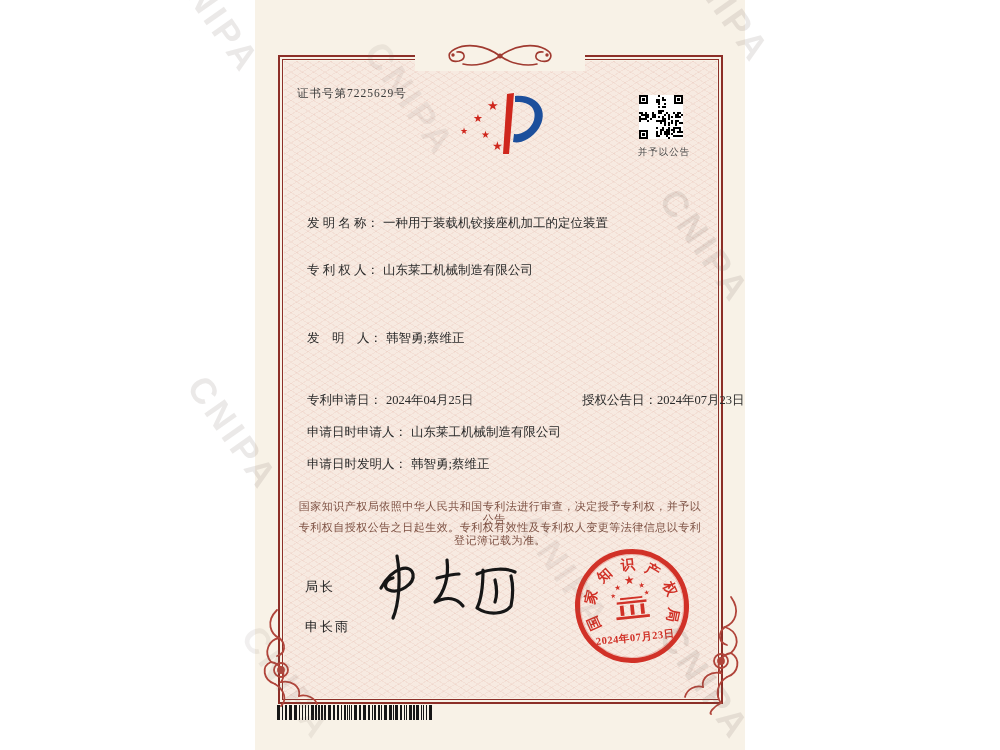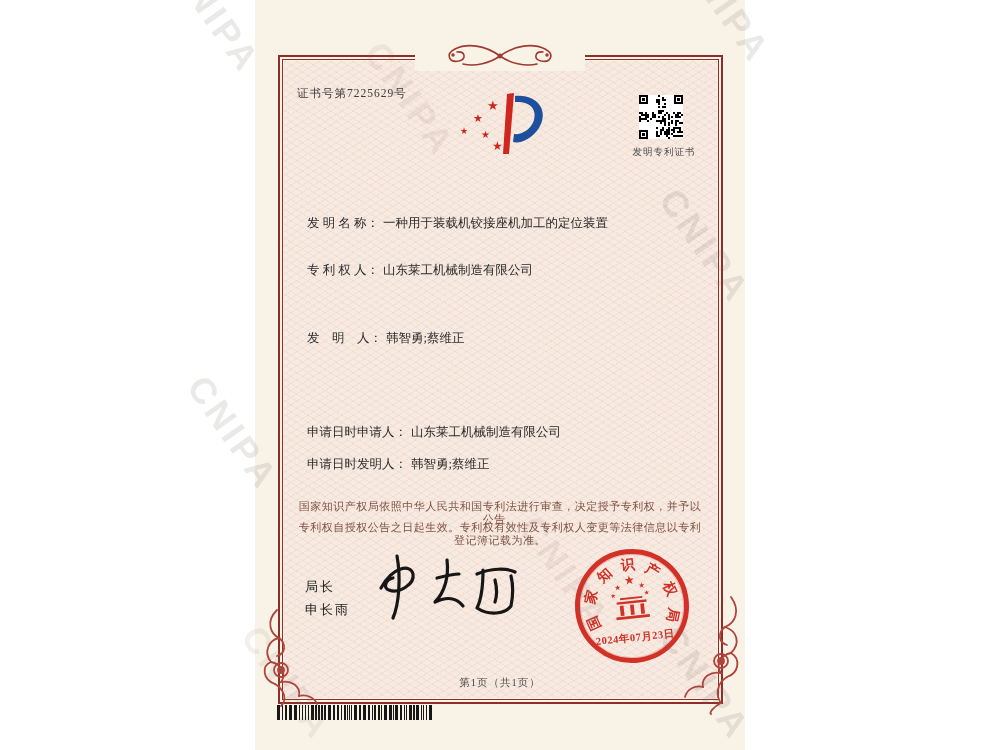--- a/index.html
+++ b/index.html
@@ -242,44 +242,50 @@
       <i class="dot" style="left: 16.8px; top: 39.9px;"></i>
       <i class="dot" style="left: 18.9px; top: 39.9px;"></i>
       <i class="dot" style="left: 27.3px; top: 39.9px;"></i>
       <i class="dot" style="left: 33.6px; top: 39.9px;"></i>
       <i class="dot" style="left: 35.7px; top: 39.9px;"></i>
       <i class="dot" style="left: 37.8px; top: 39.9px;"></i>
       <i class="dot" style="left: 39.9px; top: 39.9px;"></i>
       <i class="dot" style="left: 42px; top: 39.9px;"></i>
       <i class="dot" style="left: 29.4px; top: 42px;"></i>
     </div>
-  <div class="qr-caption">发明专利证书</div>
+  <div class="qr-caption">并予以公告</div>
 
 
   <div class="row" style="top:215px">
     <span class="lab">发 明 名 称：</span><span class="val">一种用于装载机铰接座机加工的定位装置</span>
   </div>
   <div class="row" style="top:262px">
     <span class="lab">专 利 权 人：</span><span class="val">山东莱工机械制造有限公司</span>
   </div>
   <div class="row" style="top:330px">
     <span class="lab">发　明　人：</span><span class="val">韩智勇;蔡维正</span>
   </div>
+  <div class="row" style="top:392px;width:400px">
+    <span class="lab">专利申请日：</span><span class="val">2024年04月25日</span>
+    <span class="col2">
+      <span>授权公告日：</span><span>2024年07月23日</span>
+    </span>
+  </div>
   <div class="row" style="top:424px">
     <span class="lab">申请日时申请人：</span><span class="val">山东莱工机械制造有限公司</span>
   </div>
   <div class="row" style="top:456px">
     <span class="lab">申请日时发明人：</span><span class="val">韩智勇;蔡维正</span>
   </div>
 
   <div class="statement" style="top:500px">国家知识产权局依照中华人民共和国专利法进行审查，决定授予专利权，并予以公告。</div>
   <div class="statement" style="top:521px">专利权自授权公告之日起生效。专利权有效性及专利权人变更等法律信息以专利登记簿记载为准。</div>
 
   <div class="sig-label" style="top:578px">局长</div>
-  <div class="sig-label" style="top:601px">申长雨</div>
+  <div class="sig-label" style="top:618px">申长雨</div>
 
   <div class="signature">
     <svg width="175" height="85" viewBox="0 0 175 85">
       <g stroke="#161616" stroke-width="3.2" fill="none" stroke-linecap="round" stroke-linejoin="round">
         <path d="M28,40 C40,18 58,16 60,26 C62,36 46,46 36,42 C30,40 32,32 40,30"></path>
         <path d="M44,8 C48,30 46,56 40,70"></path>
         <path d="M84,30 C92,28 100,26 106,26"></path>
         <path d="M94,12 C96,28 92,44 82,54 C94,48 104,50 110,58"></path>
         <path d="M124,26 C138,20 154,20 162,24"></path>
         <path d="M130,22 C130,38 128,52 124,60 C136,68 152,66 158,58 C160,48 160,36 158,28"></path>
@@ -308,21 +314,20 @@
     <div class="seal-date">2024年07月23日</div>
   <span class="seal-char" style="left: 10.0067px; top: 61.6697px; transform: rotate(-108deg);">国</span>
       <span class="seal-char" style="left: 10.0067px; top: 36.3303px; transform: rotate(-72deg);">家</span>
       <span class="seal-char" style="left: 24.9008px; top: 15.8303px; transform: rotate(-36deg);">知</span>
       <span class="seal-char" style="left: 49px; top: 8px; transform: rotate(0deg);">识</span>
       <span class="seal-char" style="left: 73.0992px; top: 15.8303px; transform: rotate(36deg);">产</span>
       <span class="seal-char" style="left: 87.9933px; top: 36.3303px; transform: rotate(72deg);">权</span>
       <span class="seal-char" style="left: 87.9933px; top: 61.6697px; transform: rotate(108deg);">局</span>
     </div>
 
-  <div class="footer-page">第1页（共1页）</div>
 
   <div class="barcode" id="barcode"><i style="width: 3px; margin-right: 2px;"></i><i style="width: 1px; margin-right: 2px;"></i><i style="width: 2px; margin-right: 2px;"></i><i style="width: 3px; margin-right: 2px;"></i><i style="width: 3px; margin-right: 2px;"></i><i style="width: 1px; margin-right: 2px;"></i><i style="width: 1px; margin-right: 2px;"></i><i style="width: 1px; margin-right: 2px;"></i><i style="width: 1px; margin-right: 2px;"></i><i style="width: 3px; margin-right: 1px;"></i><i style="width: 2px; margin-right: 1px;"></i><i style="width: 2px; margin-right: 1px;"></i><i style="width: 2px; margin-right: 1px;"></i><i style="width: 2px; margin-right: 2px;"></i><i style="width: 3px; margin-right: 2px;"></i><i style="width: 2px; margin-right: 2px;"></i><i style="width: 2px; margin-right: 2px;"></i><i style="width: 1px; margin-right: 2px;"></i><i style="width: 2px; margin-right: 1px;"></i><i style="width: 1px; margin-right: 1px;"></i><i style="width: 1px; margin-right: 1px;"></i><i style="width: 1px; margin-right: 2px;"></i><i style="width: 3px; margin-right: 2px;"></i><i style="width: 2px; margin-right: 2px;"></i><i style="width: 3px; margin-right: 2px;"></i><i style="width: 2px; margin-right: 2px;"></i><i style="width: 1px; margin-right: 1px;"></i><i style="width: 2px; margin-right: 2px;"></i><i style="width: 2px; margin-right: 1px;"></i><i style="width: 1px; margin-right: 2px;"></i><i style="width: 3px; margin-right: 2px;"></i><i style="width: 3px; margin-right: 1px;"></i><i style="width: 1px; margin-right: 1px;"></i><i style="width: 3px; margin-right: 2px;"></i><i style="width: 2px; margin-right: 2px;"></i><i style="width: 1px; margin-right: 1px;"></i><i style="width: 1px; margin-right: 2px;"></i><i style="width: 3px; margin-right: 1px;"></i><i style="width: 2px; margin-right: 1px;"></i><i style="width: 3px; margin-right: 2px;"></i><i style="width: 1px; margin-right: 1px;"></i><i style="width: 1px; margin-right: 2px;"></i><i style="width: 1px; margin-right: 2px;"></i><i style="width: 3px; margin-right: 1px;"></i></div>
 
   <div class="corner" style="left:2px;top:608px">
     <svg width="70" height="100" viewBox="0 0 70 100">
       <g stroke="#b0443a" fill="none" stroke-width="1.8" stroke-linecap="round">
         <path d="M20,2 C8,14 14,26 22,30 C12,32 6,44 14,54 C4,58 6,72 18,76"></path>
         <path d="M22,30 C30,36 28,46 20,48"></path>
         <path d="M14,54 C24,56 30,66 24,74 C34,72 44,78 42,88"></path>
         <path d="M18,76 C28,82 30,92 24,98"></path>

